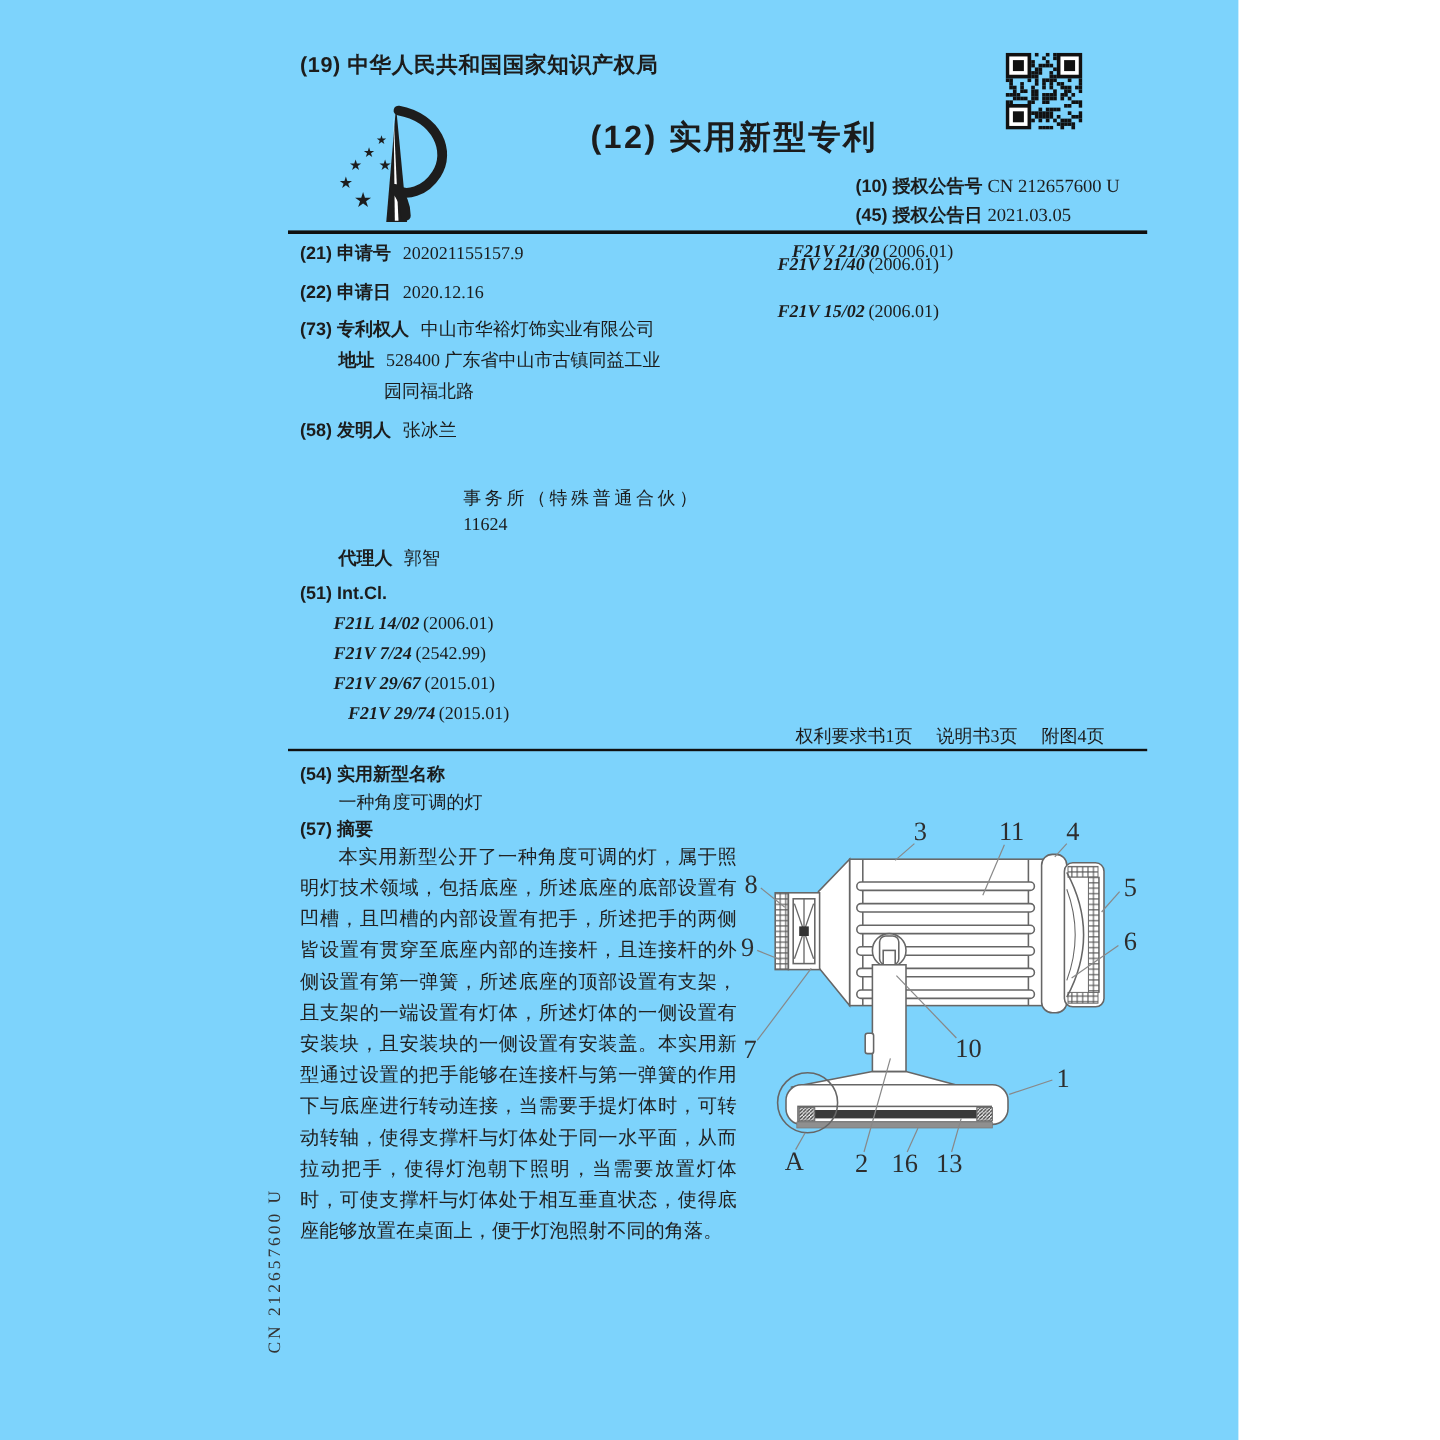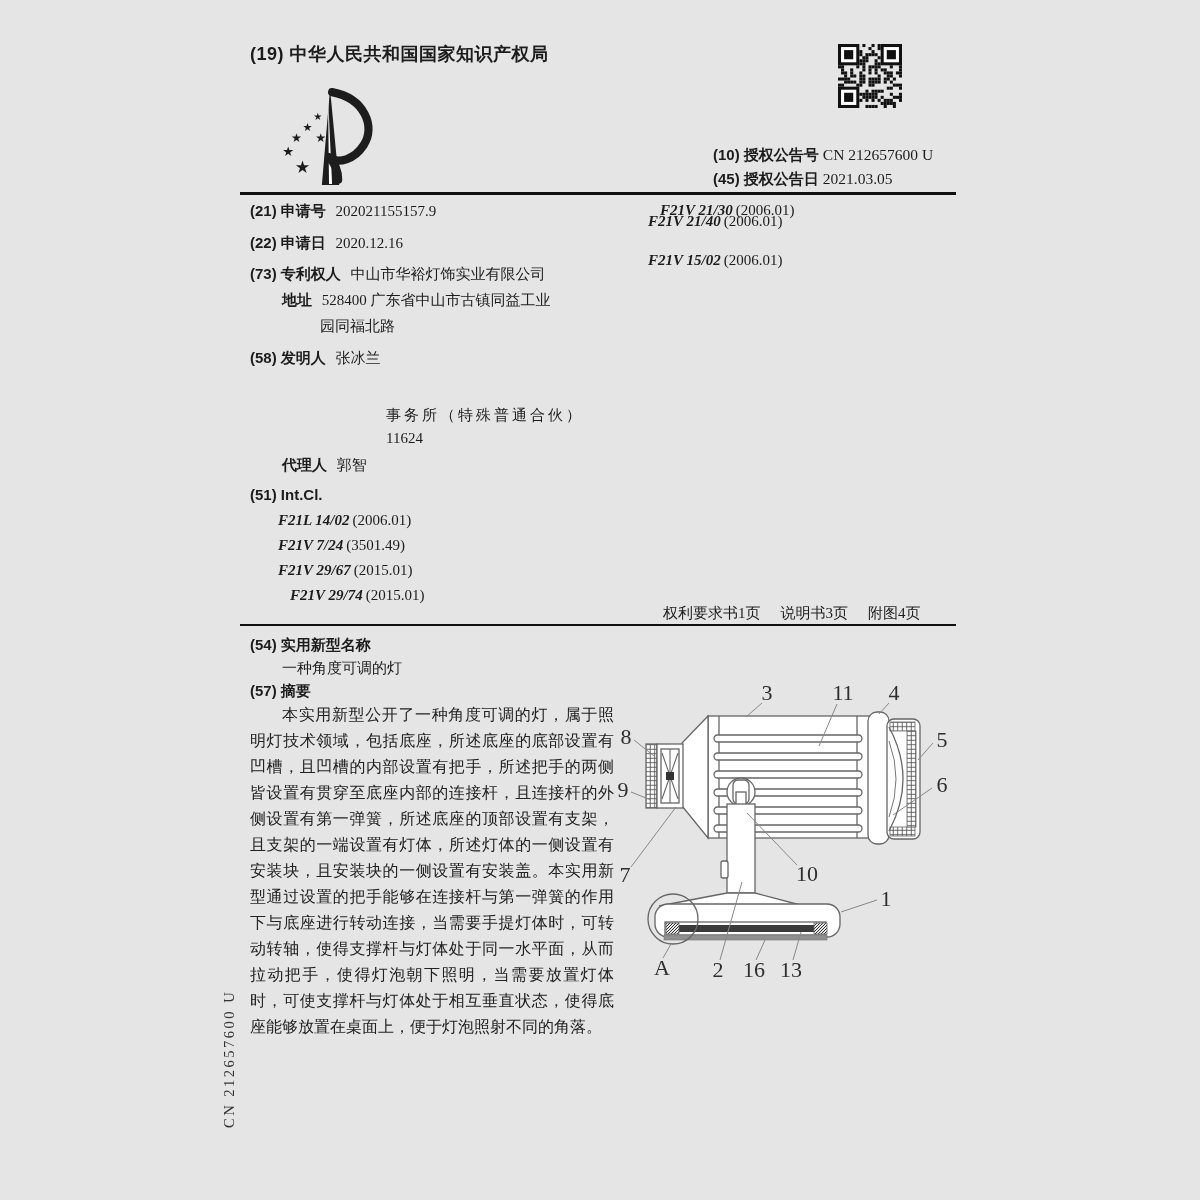--- a/index.html
+++ b/index.html
@@ -1,18 +1,18 @@
 <!DOCTYPE html>
 <html><head>
 <meta charset="utf-8">
 <style>
   * { margin:0; padding:0; box-sizing:border-box; }
   html,body { background:#fff; }
   #page {
-    position:relative; width:1200px; height:1200px; background:#e5e5e5;
+    position:relative; width:1032px; height:1200px; background:#7dd3fc;
     font-family:"Liberation Serif", serif; color:#1c1c1c; overflow:hidden;
   }
   .abs { position:absolute; }
   .hei { font-family:"Liberation Sans", sans-serif; font-weight:bold; }
   .office-line { font-size:18px; letter-spacing:0.5px; }
   .doc-title { font-size:27px; letter-spacing:2px; }
   .pub-line { font-size:15px; white-space:nowrap; }
   .pub-line .val { font-family:"Liberation Serif", serif; font-weight:normal; font-size:15.5px; margin-left:4px; }
   .rule { background:#101010; }
   .field { font-size:15px; white-space:nowrap; }
@@ -55,20 +55,21 @@
           <text x="38" y="33" font-size="10" text-anchor="middle">★</text>
           <text x="28" y="44" font-size="11" text-anchor="middle">★</text>
           <text x="41" y="55" font-size="12" text-anchor="middle">★</text>
           <text x="17" y="55" font-size="12" text-anchor="middle">★</text>
           <text x="9" y="69" font-size="13" text-anchor="middle">★</text>
           <text x="23" y="85" font-size="17" text-anchor="middle">★</text>
         </g>
     </svg>
   </div>
 
+  <div class="abs doc-title hei" style="left:492px; top:96px;">(12) 实用新型专利</div>
 
   <div class="abs" style="left:838px; top:44px;">
     <svg id="qr-svg" width="64" height="64" viewBox="0 0 63 63">
         <rect x="24" y="0" width="3" height="3" fill="#111"></rect>
         <rect x="33" y="0" width="3" height="3" fill="#111"></rect>
         <rect x="39" y="0" width="3" height="3" fill="#111"></rect>
         <rect x="30" y="3" width="3" height="3" fill="#111"></rect>
         <rect x="39" y="3" width="3" height="3" fill="#111"></rect>
         <rect x="21" y="6" width="3" height="3" fill="#111"></rect>
         <rect x="33" y="6" width="3" height="3" fill="#111"></rect>
@@ -258,21 +259,21 @@
     <span class="lbl">代理人</span>
     <span class="val">郭智</span>
   </div>
   <div class="abs field" style="left:250px; top:486px;">
     <span class="lbl">(51) Int.Cl.</span>
   </div>
   <div class="abs cls" style="left:278px; top:512px;">
     <span class="code">F21L 14/02</span><span class="ver">(2006.01)</span>
   </div>
   <div class="abs cls" style="left:278px; top:537px;">
-    <span class="code">F21V 7/24</span><span class="ver">(3501.49)</span>
+    <span class="code">F21V 7/24</span><span class="ver">(2542.99)</span>
   </div>
   <div class="abs cls" style="left:278px; top:562px;">
     <span class="code">F21V 29/67</span><span class="ver">(2015.01)</span>
   </div>
   <div class="abs cls" style="left:278px; top:587px;margin-left:12px;">
     <span class="code">F21V 29/74</span><span class="ver">(2015.01)</span>
   </div>
 
   <div class="abs cls" style="left:660px; top:202px;">
     <span class="code">F21V 21/30</span><span class="ver">(2006.01)</span>

